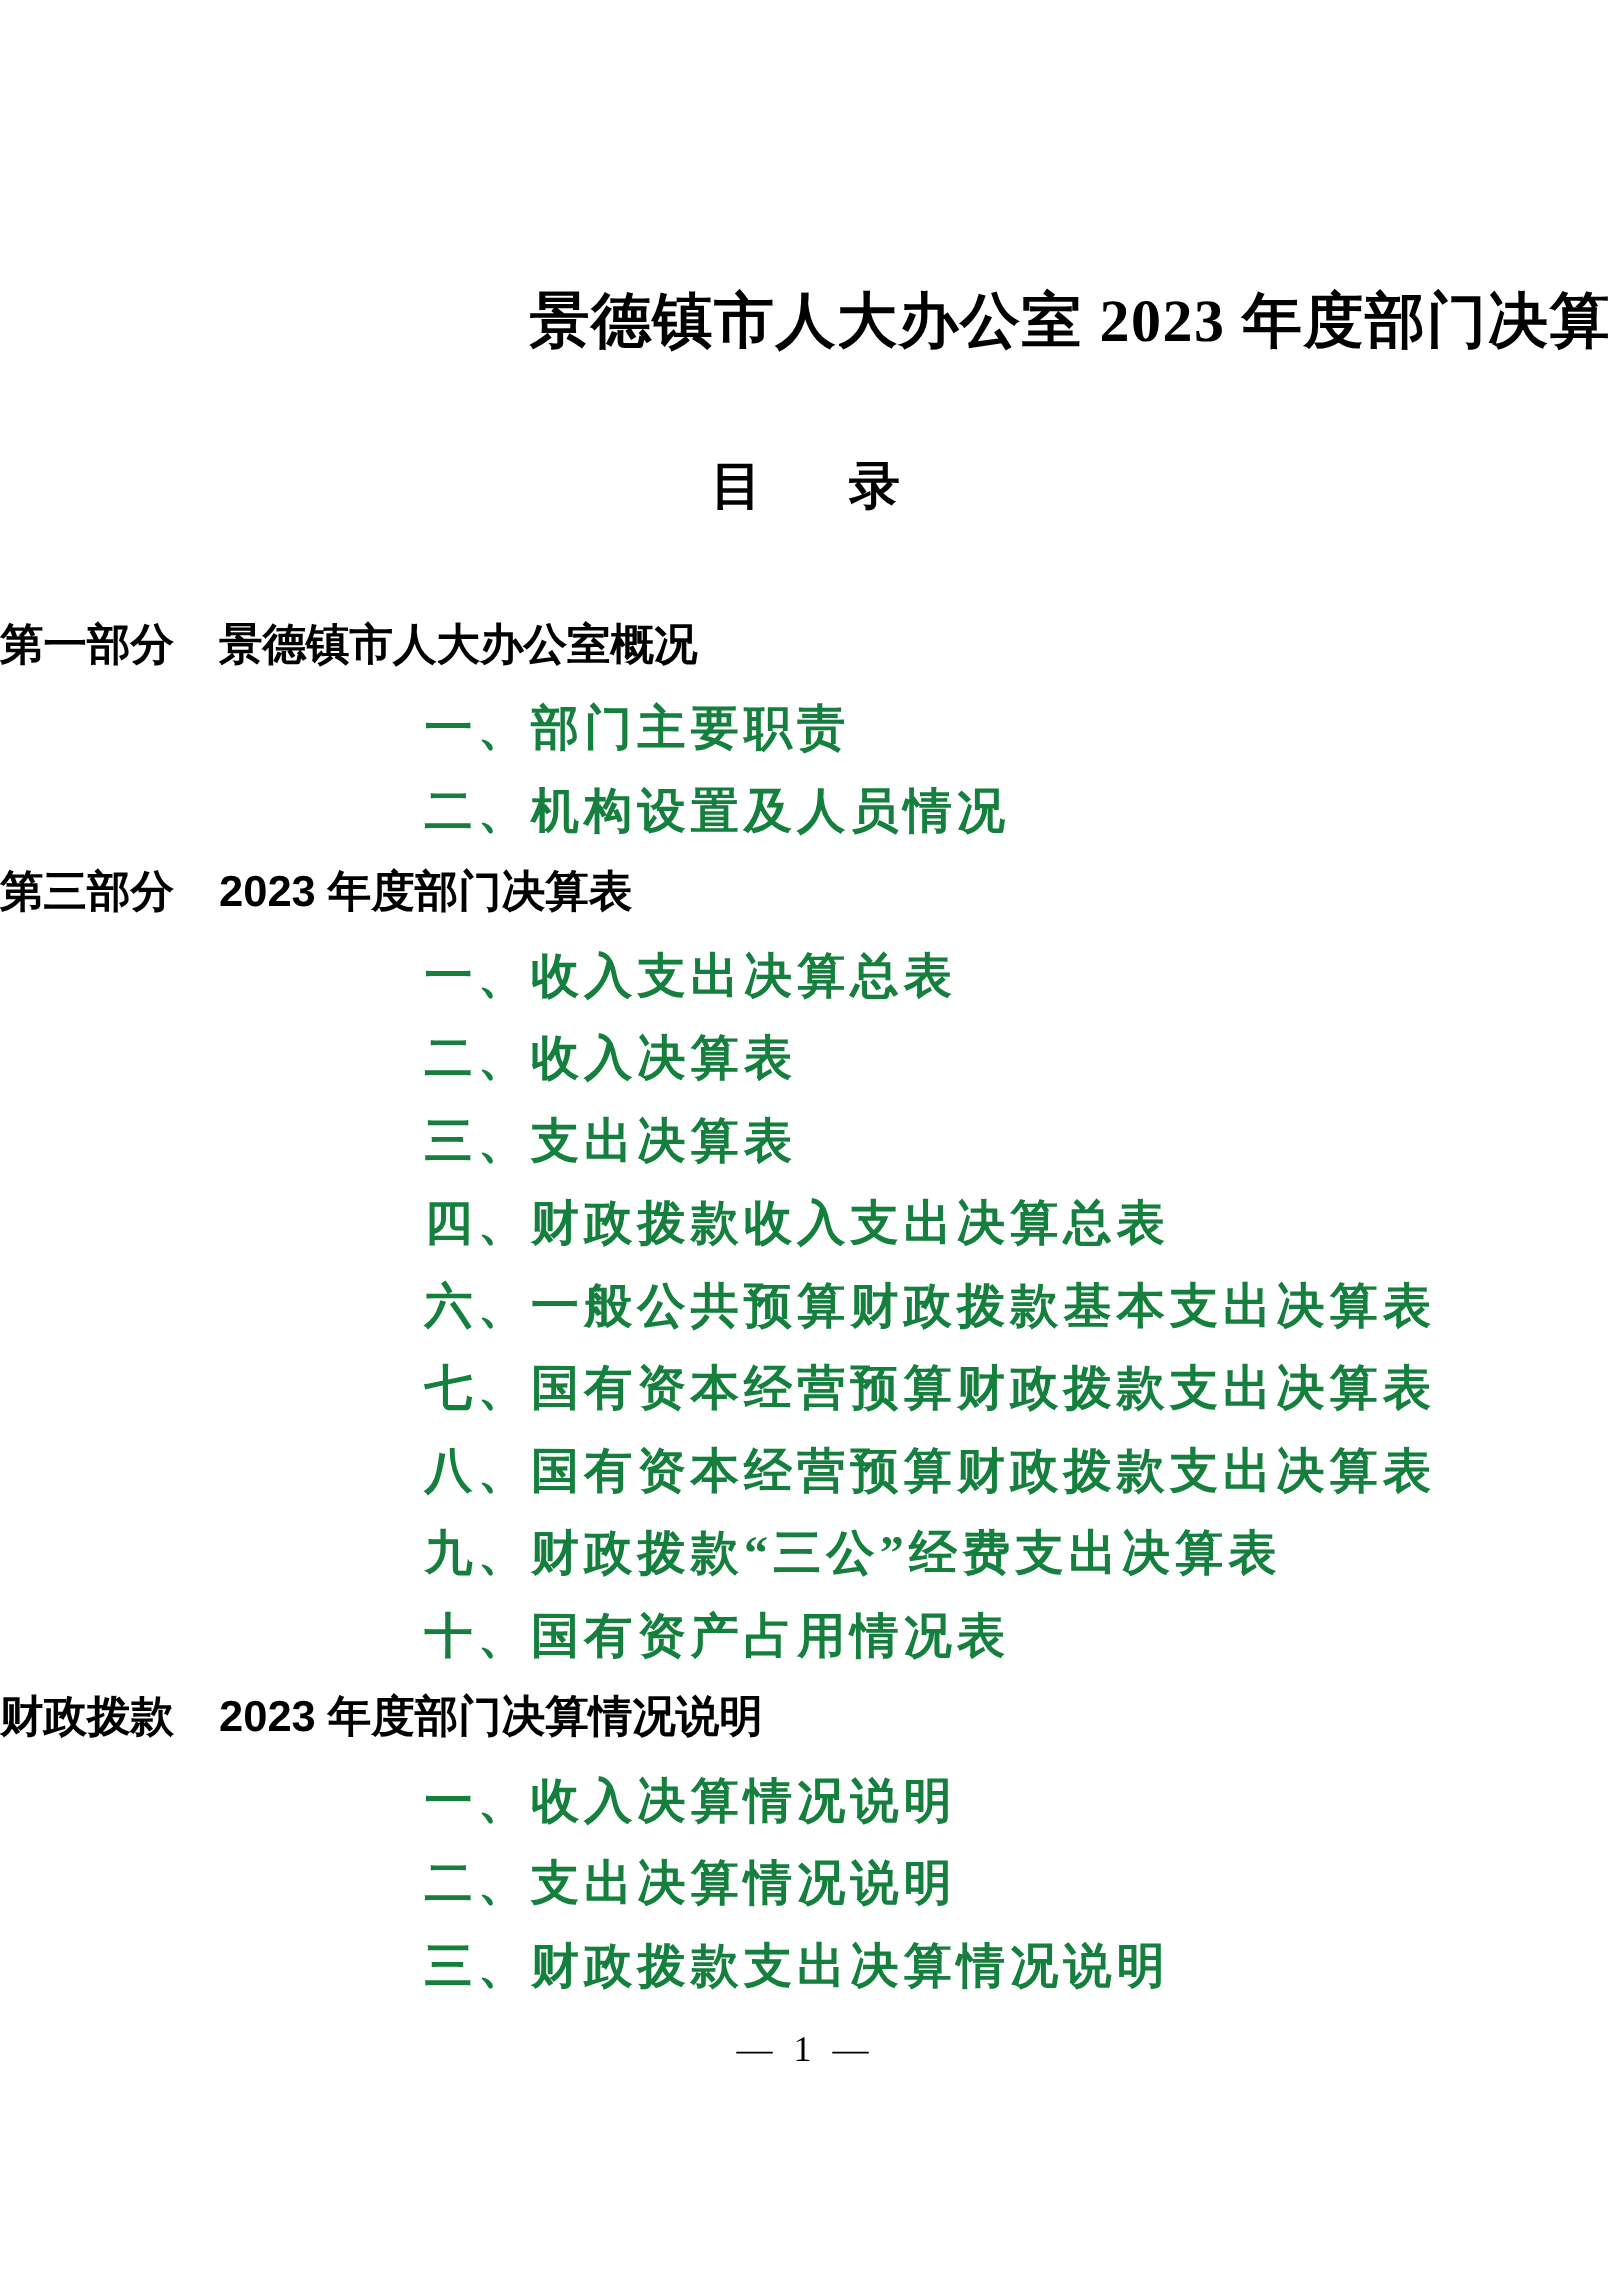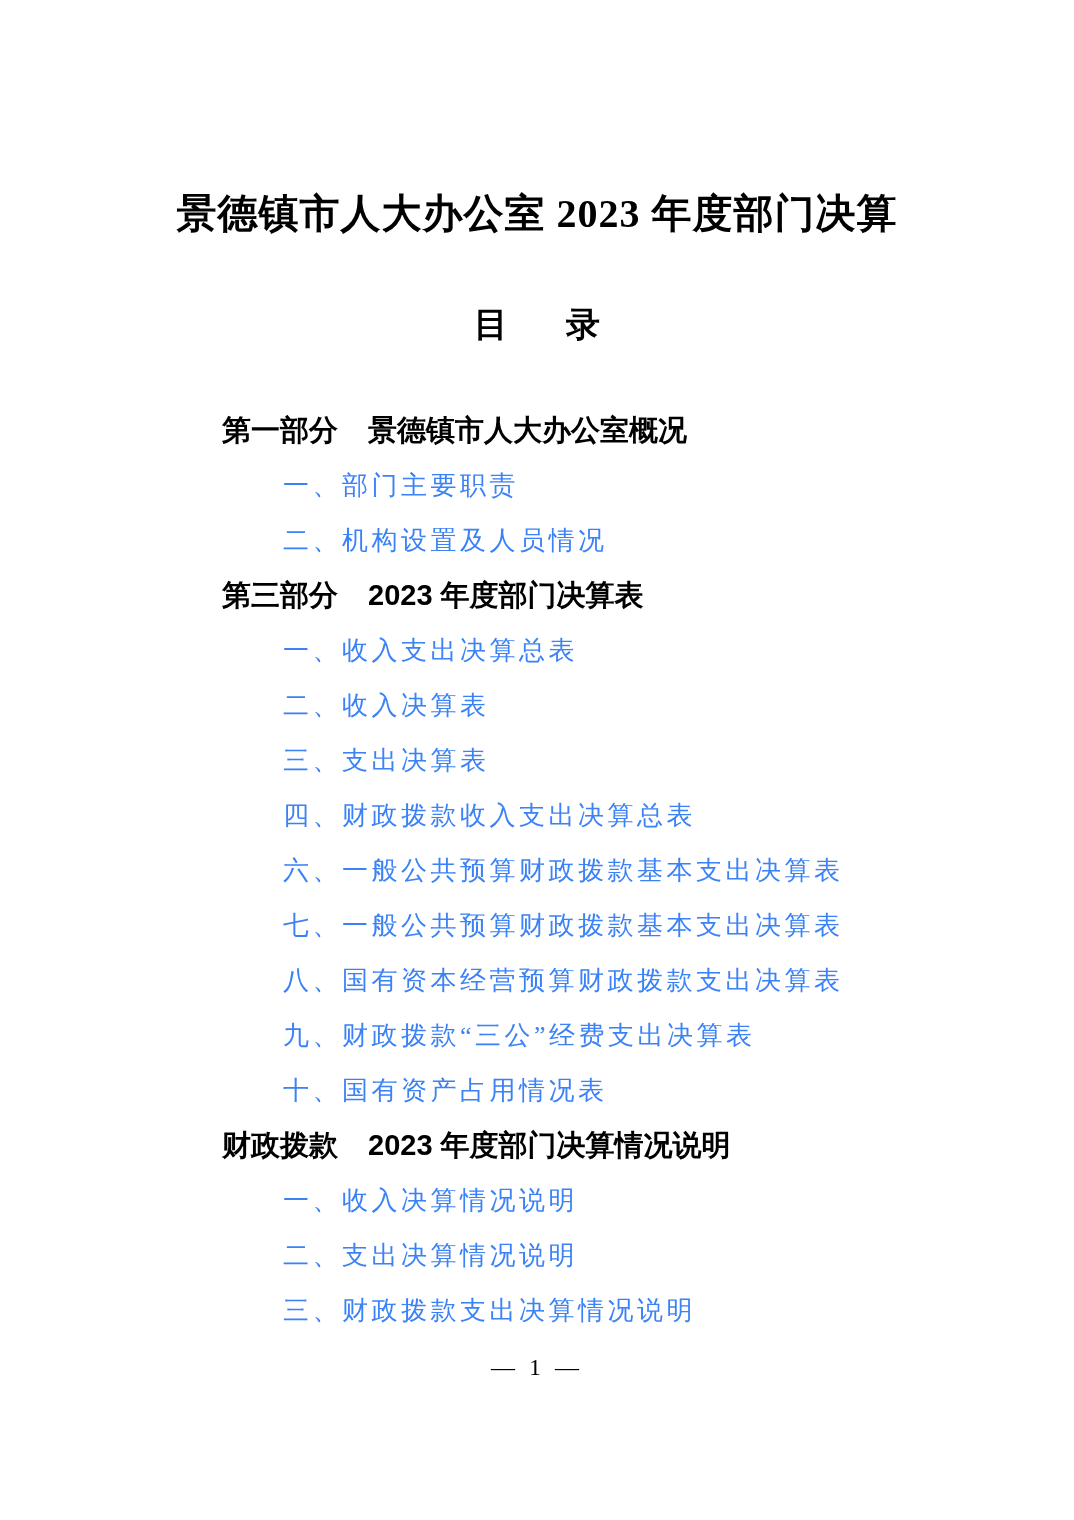--- a/index.html
+++ b/index.html
@@ -11,21 +11,21 @@
     position: relative;
     width: 1074px;
     height: 1520px;
     background: #ffffff;
     color: #000000;
     overflow: hidden;
     font-family: "Liberation Serif", "DejaVu Serif", serif;
   }
   .doc-title {
     margin-top: 189px;
-    text-align: center;
+    text-align: right;
     font-family: "Liberation Serif", "DejaVu Serif", serif;
     font-weight: 700;
     font-size: 40px;
     line-height: 50px;
     letter-spacing: 1px;
     white-space: pre;
   }
   .toc-heading {
     margin-top: 64px;
     display: flex;
@@ -38,36 +38,35 @@
   }
   .toc {
     margin-top: 56px;
   }
   .toc-line {
     height: 55px;
     line-height: 55px;
     white-space: nowrap;
   }
   .toc-section-heading {
-    padding-left: 222px;
     font-family: "Liberation Sans", "DejaVu Sans", sans-serif;
     font-weight: 700;
     font-size: 29px;
   }
   .toc-section-heading .section-label {
     display: inline-block;
     margin-right: 30px;
   }
   .toc-item {
     padding-left: 283px;
     font-family: "Liberation Serif", "DejaVu Serif", serif;
-    font-weight: 400;
-    font-size: 26px;
+    font-weight: 700;
+    font-size: 32px;
     letter-spacing: 3.5px;
-    color: #3b82f6;
+    color: #15803d;
   }
   .page-footer {
     margin-top: 14px;
     text-align: center;
     font-family: "Liberation Serif", "DejaVu Serif", serif;
     font-size: 24px;
     line-height: 30px;
     letter-spacing: 4px;
     white-space: pre;
   }
@@ -93,21 +92,21 @@
     <div class="toc-line toc-item">二、机构设置及人员情况</div>
 
     <div class="toc-line toc-section-heading">
       <span class="section-label">第三部分</span><span>2023 年度部门决算表</span>
     </div>
     <div class="toc-line toc-item">一、收入支出决算总表</div>
     <div class="toc-line toc-item">二、收入决算表</div>
     <div class="toc-line toc-item">三、支出决算表</div>
     <div class="toc-line toc-item">四、财政拨款收入支出决算总表</div>
     <div class="toc-line toc-item">六、一般公共预算财政拨款基本支出决算表</div>
-    <div class="toc-line toc-item">七、一般公共预算财政拨款基本支出决算表</div>
+    <div class="toc-line toc-item">七、国有资本经营预算财政拨款支出决算表</div>
     <div class="toc-line toc-item">八、国有资本经营预算财政拨款支出决算表</div>
     <div class="toc-line toc-item">九、财政拨款“三公”经费支出决算表</div>
     <div class="toc-line toc-item">十、国有资产占用情况表</div>
 
     <div class="toc-line toc-section-heading">
       <span class="section-label">财政拨款</span><span>2023 年度部门决算情况说明</span>
     </div>
     <div class="toc-line toc-item">一、收入决算情况说明</div>
     <div class="toc-line toc-item">二、支出决算情况说明</div>
     <div class="toc-line toc-item">三、财政拨款支出决算情况说明</div>

